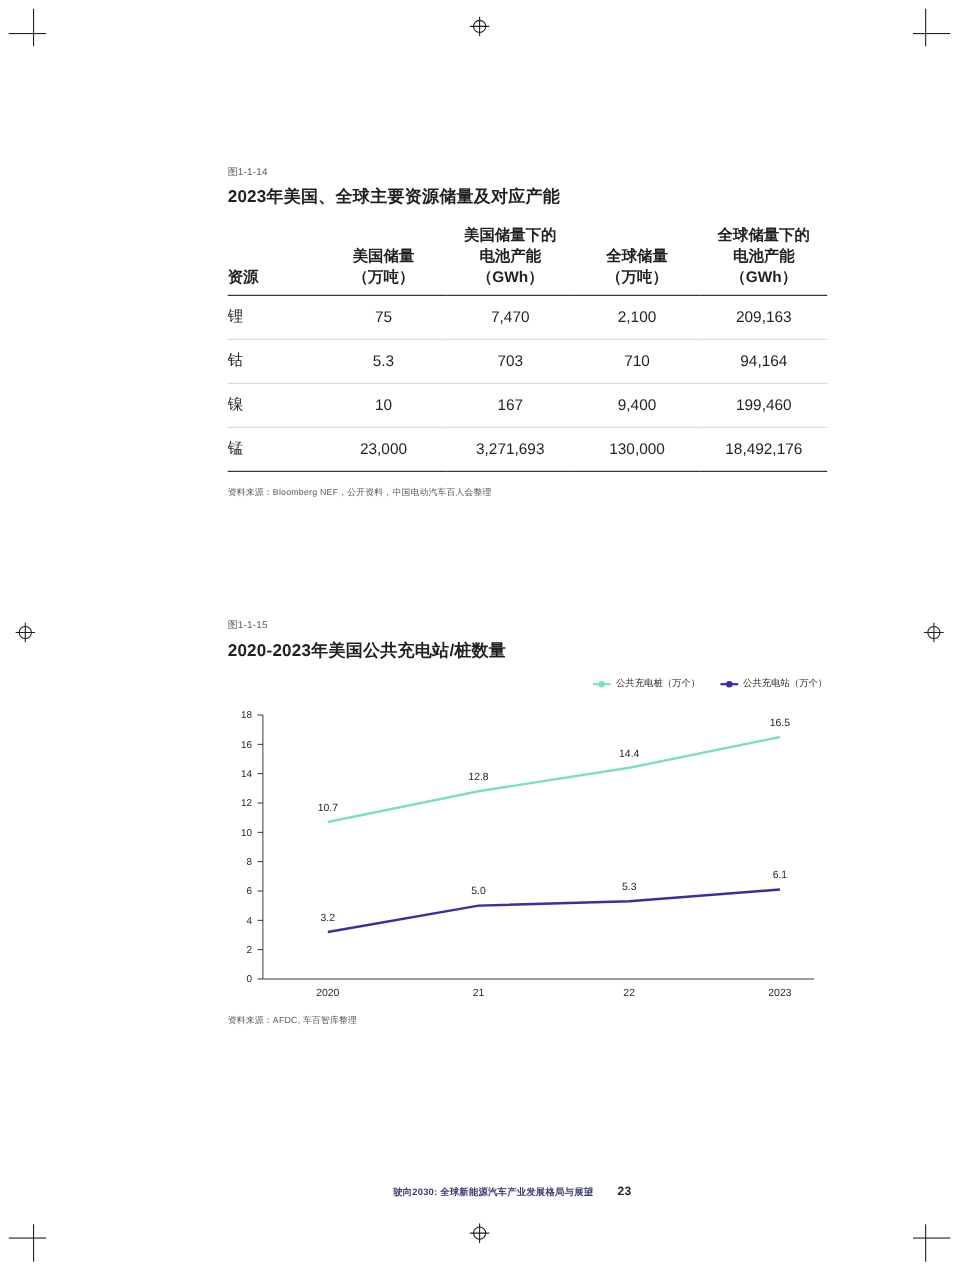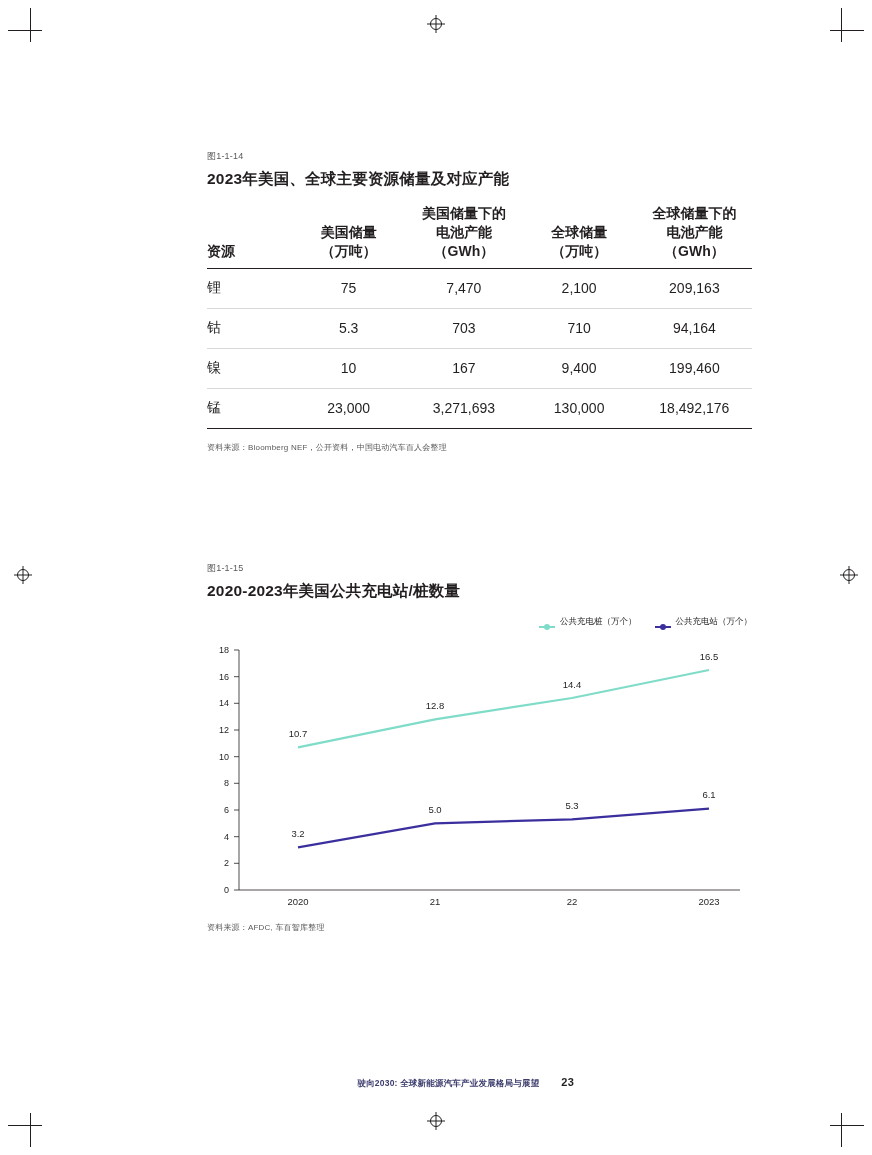--- a/index.html
+++ b/index.html
@@ -115,21 +115,21 @@
     right: 0;
     top: 0;
     display: flex;
     gap: 18px;
     font-size: 8.5px;
     color: #231f20;
     align-items: center;
   }
   .legend .item {
     display: flex;
-    align-items: flex-end;
+    align-items: center;
     gap: 5px;
   }
   .legend .swatch {
     width: 16px;
     height: 2px;
     display: inline-block;
     position: relative;
   }
   .legend .swatch::after {
     content: "";

